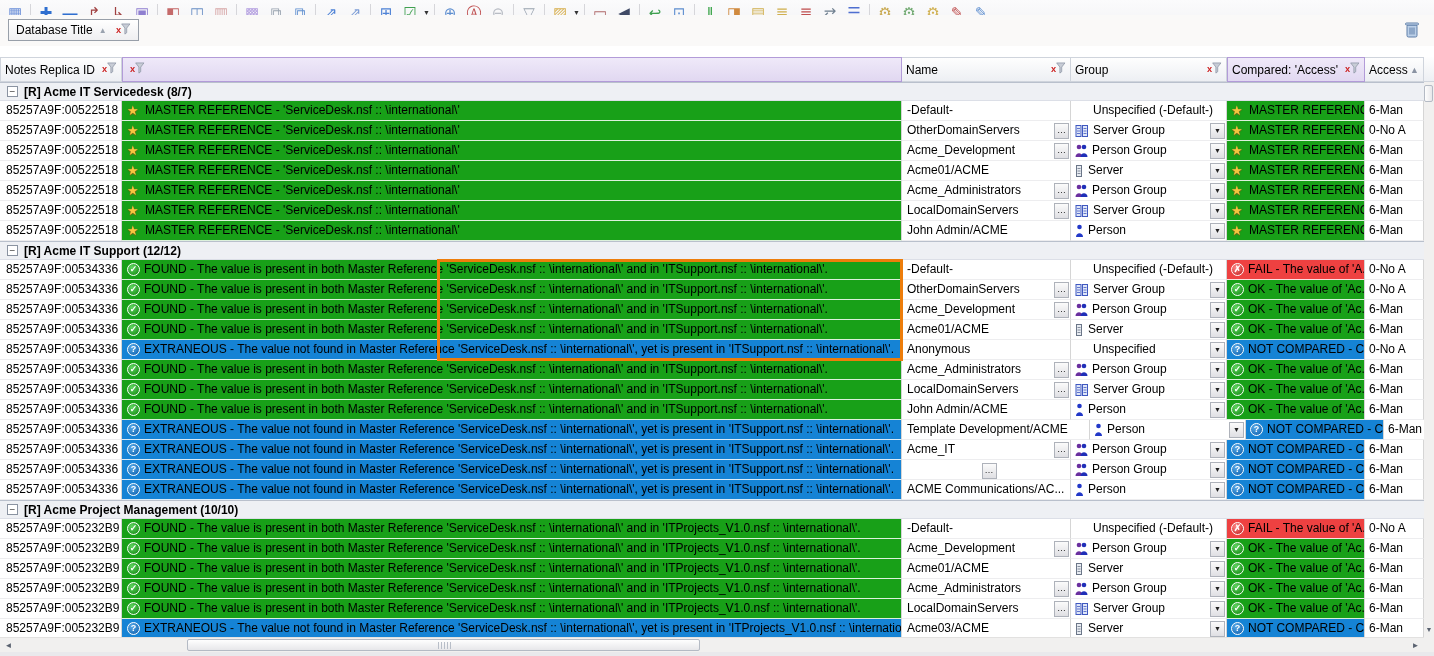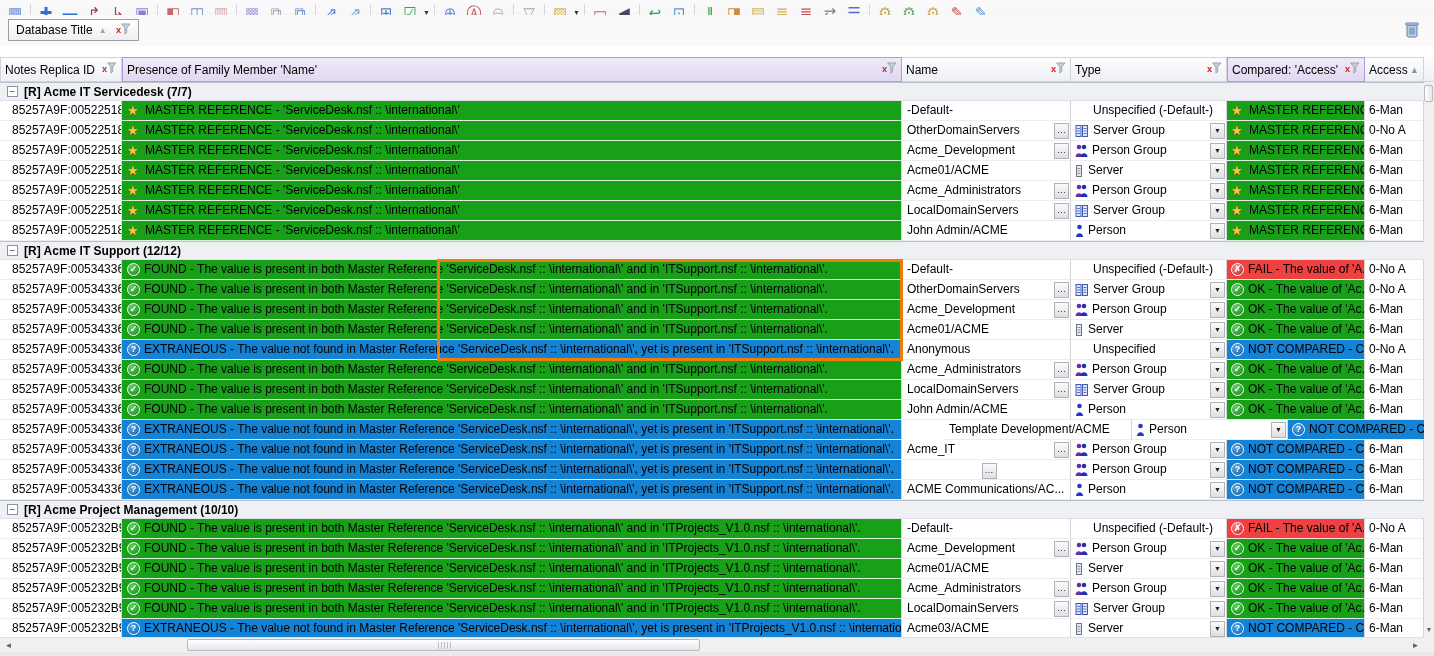--- a/index.html
+++ b/index.html
@@ -36,21 +36,21 @@
 
   
   .gridbody{position:absolute;top:82px;left:0;width:1424px;height:555px;overflow:hidden;background:#fff;}
   .grouprow{height:19px;box-sizing:border-box;display:flex;align-items:center;gap:6px;padding-left:7px;
             background:#eef0f4;border-top:1px solid #b9c0cc;border-bottom:1px solid #dcdfe7;font-weight:bold;}
   .cbox{width:11px;height:11px;box-sizing:border-box;border:1px solid #8a93a1;background:#fff;flex:none;
         display:flex;align-items:center;justify-content:center;font-size:10px;line-height:9px;color:#444;font-weight:normal;}
   .row{height:20px;display:flex;}
   .cell{height:20px;line-height:19px;box-sizing:border-box;white-space:nowrap;overflow:hidden;
         border-right:1px solid #d5d5d5;flex:none;}
-  .c-replica{padding-left:12px;background:#fff;border-bottom:1px solid #ededef;}
+  .c-replica{padding-left:6px;background:#fff;border-bottom:1px solid #ededef;}
   .c-presence{display:flex;align-items:center;gap:4px;padding-left:5px;border-bottom:1px solid rgba(255,255,255,.85);}
   .c-name{display:flex;align-items:center;padding-left:5px;background:#fff;border-bottom:1px solid #ededef;}
   .ntext{flex:1;overflow:hidden;}
   .c-type{display:flex;align-items:center;gap:4px;padding-left:4px;background:#fff;border-bottom:1px solid #ededef;}
   .ttext{flex:1;overflow:hidden;}
   .t-noicon{padding-left:18px;}
   .c-compared{display:flex;align-items:center;gap:4px;padding-left:4px;border-bottom:1px solid rgba(255,255,255,.85);}
   .c-access{padding-left:4px;background:#fff;border-bottom:1px solid #ededef;}
   .st-green{background:#18A018;}
   .st-blue{background:#1583D5;}
@@ -249,56 +249,55 @@
 
   <div class="headerrow" id="headerrow">
       <div class="hcell" style="width: 122px;">
         <span class="hlabel">Notes Replica ID</span>
         <span class="hicon"><svg width="15" height="12" viewBox="0 0 16 13">
             <text x="0" y="11" font-size="10" fill="#cc2222" font-weight="bold" font-family="Liberation Sans, sans-serif">x</text>
             <path d="M6 1 H15 L11.5 5.5 V10.5 L9.5 12 V5.5 Z" fill="#c8cdd6" stroke="#8a93a3" stroke-width="0.8"></path>
           </svg></span>
       </div>
       <div class="hcell hl" style="width: 780px;">
-        <span class="hlabel">Presence of Family Member 'Name'</span>
         <span class="hicon"><svg width="15" height="12" viewBox="0 0 16 13">
             <text x="0" y="11" font-size="10" fill="#cc2222" font-weight="bold" font-family="Liberation Sans, sans-serif">x</text>
             <path d="M6 1 H15 L11.5 5.5 V10.5 L9.5 12 V5.5 Z" fill="#c8cdd6" stroke="#8a93a3" stroke-width="0.8"></path>
           </svg></span>
       </div>
       <div class="hcell" style="width: 169px;">
         <span class="hlabel">Name</span>
         <span class="hicon"><svg width="15" height="12" viewBox="0 0 16 13">
             <text x="0" y="11" font-size="10" fill="#cc2222" font-weight="bold" font-family="Liberation Sans, sans-serif">x</text>
             <path d="M6 1 H15 L11.5 5.5 V10.5 L9.5 12 V5.5 Z" fill="#c8cdd6" stroke="#8a93a3" stroke-width="0.8"></path>
           </svg></span>
       </div>
       <div class="hcell" style="width: 156px;">
-        <span class="hlabel">Type</span>
+        <span class="hlabel">Group</span>
         <span class="hicon"><svg width="15" height="12" viewBox="0 0 16 13">
             <text x="0" y="11" font-size="10" fill="#cc2222" font-weight="bold" font-family="Liberation Sans, sans-serif">x</text>
             <path d="M6 1 H15 L11.5 5.5 V10.5 L9.5 12 V5.5 Z" fill="#c8cdd6" stroke="#8a93a3" stroke-width="0.8"></path>
           </svg></span>
       </div>
       <div class="hcell hl" style="width: 138px;">
         <span class="hlabel">Compared: 'Access'</span>
         <span class="hicon"><svg width="15" height="12" viewBox="0 0 16 13">
             <text x="0" y="11" font-size="10" fill="#cc2222" font-weight="bold" font-family="Liberation Sans, sans-serif">x</text>
             <path d="M6 1 H15 L11.5 5.5 V10.5 L9.5 12 V5.5 Z" fill="#c8cdd6" stroke="#8a93a3" stroke-width="0.8"></path>
           </svg></span>
       </div>
       <div class="hcell" style="width: 59px;">
         <span class="hlabel">Access</span>
         <span class="sortasc">▲</span>
       </div>
     </div>
   <div class="gridbody" id="gridbody">
       <div class="grouprow">
         <span class="cbox">−</span>
-        <span class="grouptitle">[R] Acme IT Servicedesk (7/7)</span>
+        <span class="grouptitle">[R] Acme IT Servicedesk (8/7)</span>
       </div>
       <div class="row">
         <div class="cell c-replica" style="width: 122px;">85257A9F:00522518</div>
         <div class="cell c-presence st-green" style="width: 780px;">
           <span class="star">★</span>
           <span class="ptext">MASTER REFERENCE - 'ServiceDesk.nsf :: \international\'</span>
         </div>
         <div class="cell c-name" style="width: 169px;">
           <span class="ntext">-Default-</span>
         </div>
@@ -695,21 +694,21 @@
           <span class="ptext">OK - The value of 'Ac...</span>
         </div>
         <div class="cell c-access" style="width: 59px;">6-Man</div>
       </div>
       <div class="row">
         <div class="cell c-replica" style="width: 122px;">85257A9F:00534336</div>
         <div class="cell c-presence st-blue" style="width: 780px;">
           <span class="ico blue">?</span>
           <span class="ptext">EXTRANEOUS - The value not found in Master Reference 'ServiceDesk.nsf :: \international\', yet is present in 'ITSupport.nsf :: \international\'.</span>
         </div>
-        <div class="cell c-name" style="width: 188px; margin-left: 42px;">
+        <div class="cell c-name" style="width: 188px;">
           <span class="ntext">Template Development/ACME</span>
         </div>
         <div class="cell c-type" style="width: 156px;">
           <span class="typesvg">
             <svg width="9" height="13" viewBox="0 0 9 13">
               <circle cx="4.5" cy="3" r="2.3" fill="#2238c8"></circle>
               <path d="M1 13 C1 8 8 8 8 13 Z" fill="#2238c8"></path>
             </svg>
           </span>
           <span class="ttext">Person</span>

